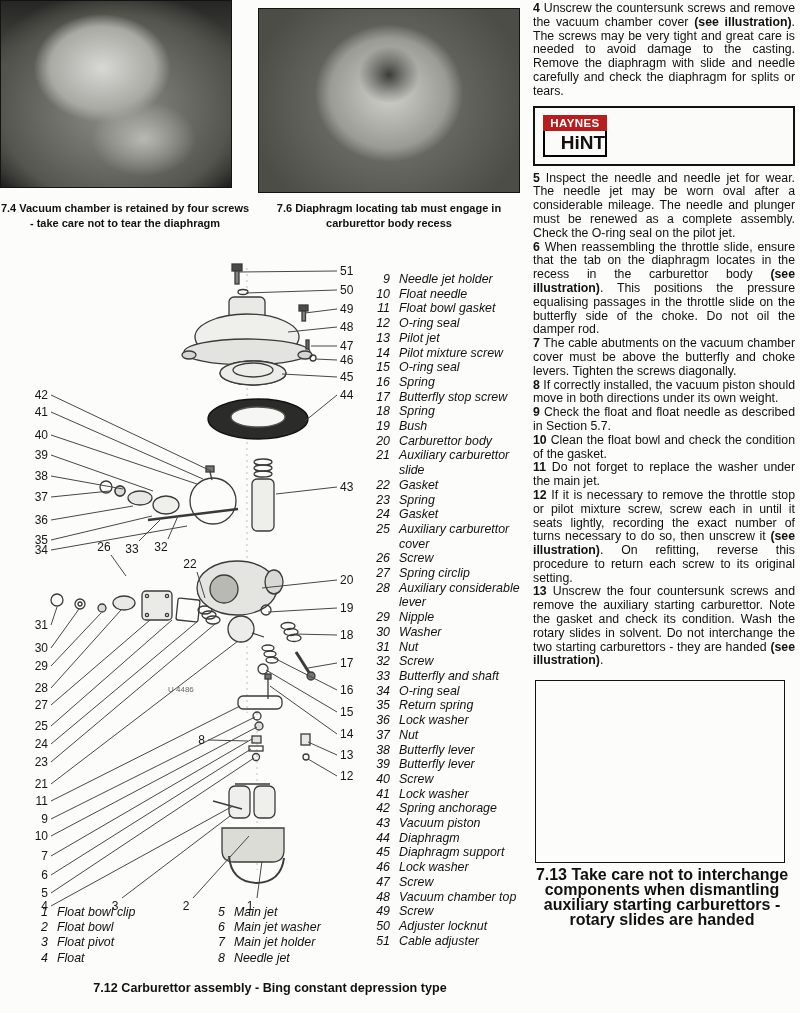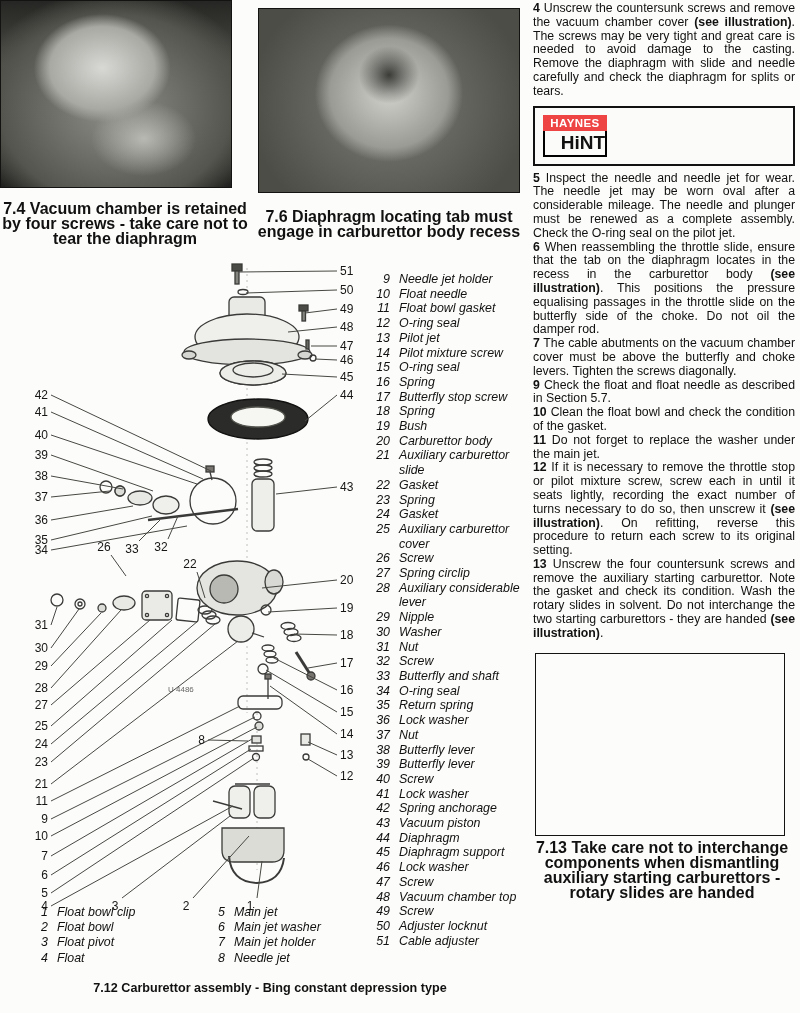--- a/index.html
+++ b/index.html
@@ -20,35 +20,35 @@
       radial-gradient(95px 88px at 50% 46%, #d2d2cd, #9b9b95 62%, rgba(0,0,0,0) 78%),
       radial-gradient(165px 150px at 50% 52%, #7e7e78, #4d4d48 85%),
       linear-gradient(180deg,#1c1c1a,#3d3d39);}
   #photo713{width:250px;height:183px;margin:12px 0 4px 2px;border:1px solid #131311;box-sizing:border-box;
     background:
       radial-gradient(85px 62px at 56% 42%, #dادad6, #a6a6a1 60%, rgba(0,0,0,0) 80%),
       radial-gradient(85px 62px at 56% 42%, #dadad6, #a6a6a1 60%, rgba(0,0,0,0) 80%),
       radial-gradient(140px 115px at 50% 56%, #8b8b85, #4f4f4a 88%),
       linear-gradient(180deg,#2e2e2b,#22221f);}
 
-  .caption{position:absolute;font-weight:700;font-size:16px;line-height:15px;text-align:center;}
+  .caption{position:absolute;font-weight:700;font-size:11px;line-height:15px;text-align:center;}
   #cap74{left:0;top:201px;width:250px;}
-  #cap76{left:254px;top:201px;width:270px;margin-top:8px;}
+  #cap76{left:254px;top:201px;width:270px;}
   #cap712{left:30px;top:981px;width:480px;font-size:12.6px;}
   #cap713{width:258px;text-align:center;font-weight:700;font-size:16px;line-height:15px;margin-top:4px;}
 
   
   #rightcol{position:absolute;left:533px;top:2px;width:262px;}
   .step{margin:0;font-size:12.3px;line-height:13.8px;text-align:justify;}
   .step b.stepnum{font-weight:700;}
 
   
   #hintbox{border:2px solid #111;margin:7px 0 6px 0;padding:7px 8px;display:flex;align-items:center;gap:10px;background:#fbfbf9;}
   #hintlogo{width:64px;flex:none;}
-  #hintlogo .hbrand{background:#ef4444;color:#fff;font-weight:700;font-size:11.5px;letter-spacing:.4px;text-align:center;padding:2px 0;}
+  #hintlogo .hbrand{background:#b91c1c;color:#fff;font-weight:700;font-size:11.5px;letter-spacing:.4px;text-align:center;padding:2px 0;}
   #hintlogo .hword{border:2px solid #000;border-top:none;font-weight:800;font-size:19px;line-height:1;text-align:right;padding:2px 0 3px;}
   #hinttext{font-style:italic;font-weight:700;font-size:12.4px;line-height:14.6px;text-align:left;}
 
   
   #parts-main{position:absolute;left:370px;top:272px;width:160px;}
   .part{display:flex;font-style:italic;font-size:12.4px;line-height:14.7px;}
   .part .pnum{width:20px;flex:none;text-align:right;margin-right:9px;}
   .part .plabel{flex:1;}
   #parts-bl{position:absolute;left:28px;top:905px;width:170px;}
   #parts-br{position:absolute;left:205px;top:905px;width:160px;}
@@ -488,20 +488,21 @@
     <div id="hintbox">
       <div id="hintlogo">
         <div class="hbrand">HAYNES</div>
         <div class="hword">HiNT</div>
       </div>
     </div>
     <div id="steps-after-hint">
         <p class="step"><b class="stepnum">5</b> Inspect the needle and needle jet for wear. The needle jet may be worn oval after a considerable mileage. The needle and plunger must be renewed as a complete assembly. Check the O-ring seal on the pilot jet.</p>
         <p class="step"><b class="stepnum">6</b> When reassembling the throttle slide, ensure that the tab on the diaphragm locates in the recess in the carburettor body <b>(see illustration)</b>. This positions the pressure equalising passages in the throttle slide on the butterfly side of the choke. Do not oil the damper rod.</p>
         <p class="step"><b class="stepnum">7</b> The cable abutments on the vacuum chamber cover must be above the butterfly and choke levers. Tighten the screws diagonally.</p>
+        <p class="step"><b class="stepnum">8</b> If correctly installed, the vacuum piston should move in both directions under its own weight.</p>
         <p class="step"><b class="stepnum">9</b> Check the float and float needle as described in Section 5.7.</p>
         <p class="step"><b class="stepnum">10</b> Clean the float bowl and check the condition of the gasket.</p>
         <p class="step"><b class="stepnum">11</b> Do not forget to replace the washer under the main jet.</p>
         <p class="step"><b class="stepnum">12</b> If it is necessary to remove the throttle stop or pilot mixture screw, screw each in until it seats lightly, recording the exact number of turns necessary to do so, then unscrew it <b>(see illustration)</b>. On refitting, reverse this procedure to return each screw to its original setting.</p>
         <p class="step"><b class="stepnum">13</b> Unscrew the four countersunk screws and remove the auxiliary starting carburettor. Note the gasket and check its condition. Wash the rotary slides in solvent. Do not interchange the two starting carburettors - they are handed <b>(see illustration)</b>.</p>
       </div>
     <div id="photo713"></div>
     <div id="cap713">7.13 Take care not to interchange components when dismantling auxiliary starting carburettors - rotary slides are handed</div>
   </div>
 

